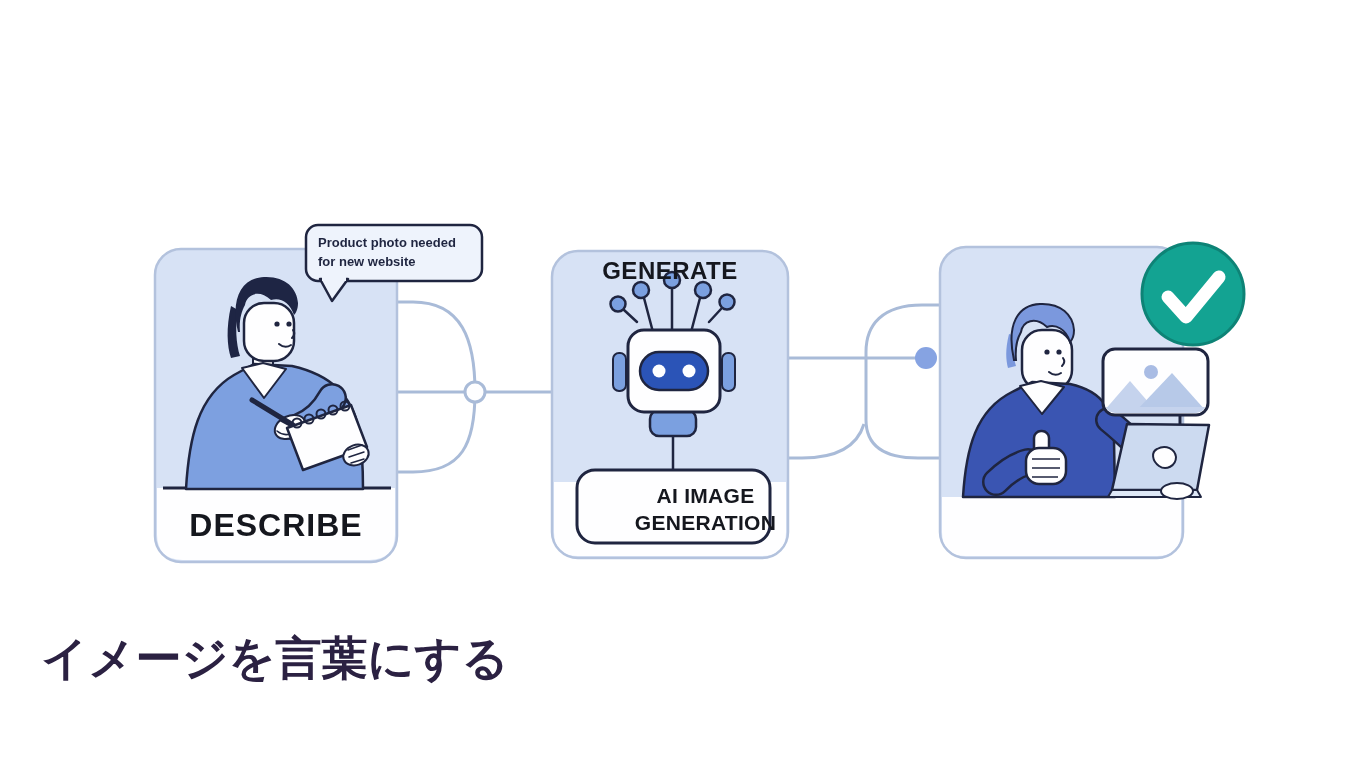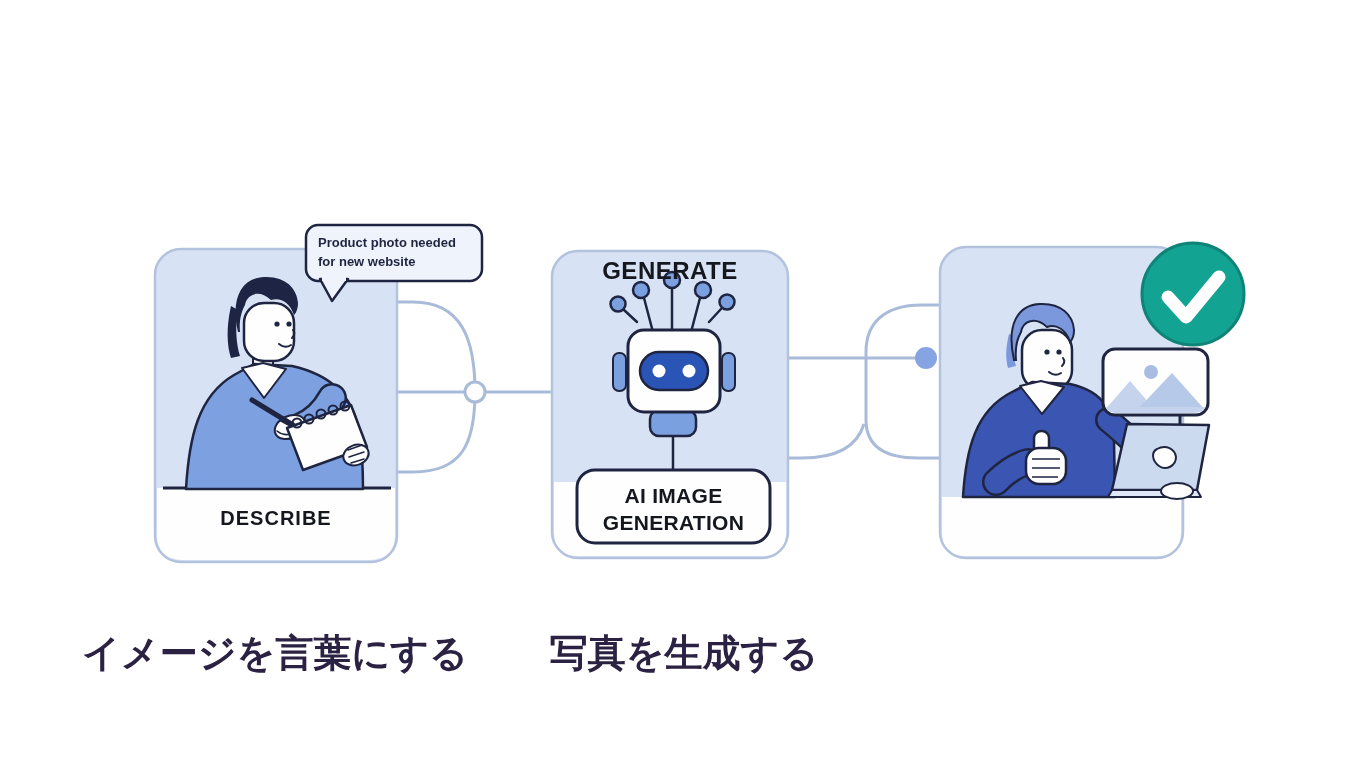--- a/index.html
+++ b/index.html
@@ -7,33 +7,33 @@
     position:relative;width:1366px;height:768px;background:#ffffff;overflow:hidden;
     font-family:"Liberation Sans", sans-serif;
   }
   .stage svg{position:absolute;left:0;top:0;}
   .txt{position:absolute;white-space:nowrap;}
   .heading{
     font-size:24px;font-weight:700;letter-spacing:0.5px;color:var(--text-dark,#15171e);
     width:200px;text-align:center;
   }
   .panel-label{
-    font-size:20px;font-weight:700;letter-spacing:1px;color:var(--text-dark,#15171e);
+    font-size:32px;font-weight:700;letter-spacing:1px;color:var(--text-dark,#15171e);
     text-align:center;
   }
   .ai-box-text{
     font-size:21px;font-weight:700;letter-spacing:0.3px;color:var(--text-dark,#15171e);
-    text-align:center;line-height:27px;
+    text-align:center;line-height:27px;padding-left:32px;
   }
   .bubble-text{
     font-size:13px;font-weight:600;color:var(--outline-navy,#1f2540);line-height:18.5px;
     white-space:normal;width:170px;
   }
   .caption{
-    font-size:38px;font-weight:700;color:var(--caption-purple,#2b2142);
+    font-size:46px;font-weight:700;color:var(--caption-purple,#2b2142);
     transform:translateX(-50%);
     font-family:"DejaVu Sans","Liberation Sans",sans-serif;
   }
 </style>
 </head>
 <body>
 
 <div class="stage">
 
   <svg width="1366" height="768" viewBox="0 0 1366 768">
@@ -188,16 +188,15 @@
 
   <div class="txt panel-label" style="left:156px;top:507px;width:240px;">DESCRIBE</div>
 
   <div class="txt ai-box-text" style="left:577px;top:482px;width:193px;">
     <span>AI IMAGE</span><br>
     <span>GENERATION</span>
   </div>
 
   <div class="txt caption" style="left:275px;top:628px;">イメージを言葉にする</div>
 
-  <div class="txt caption" style="left:684px;top:628px;">写真を生成する</div>
 
 
 </div>
 
 </body></html>

